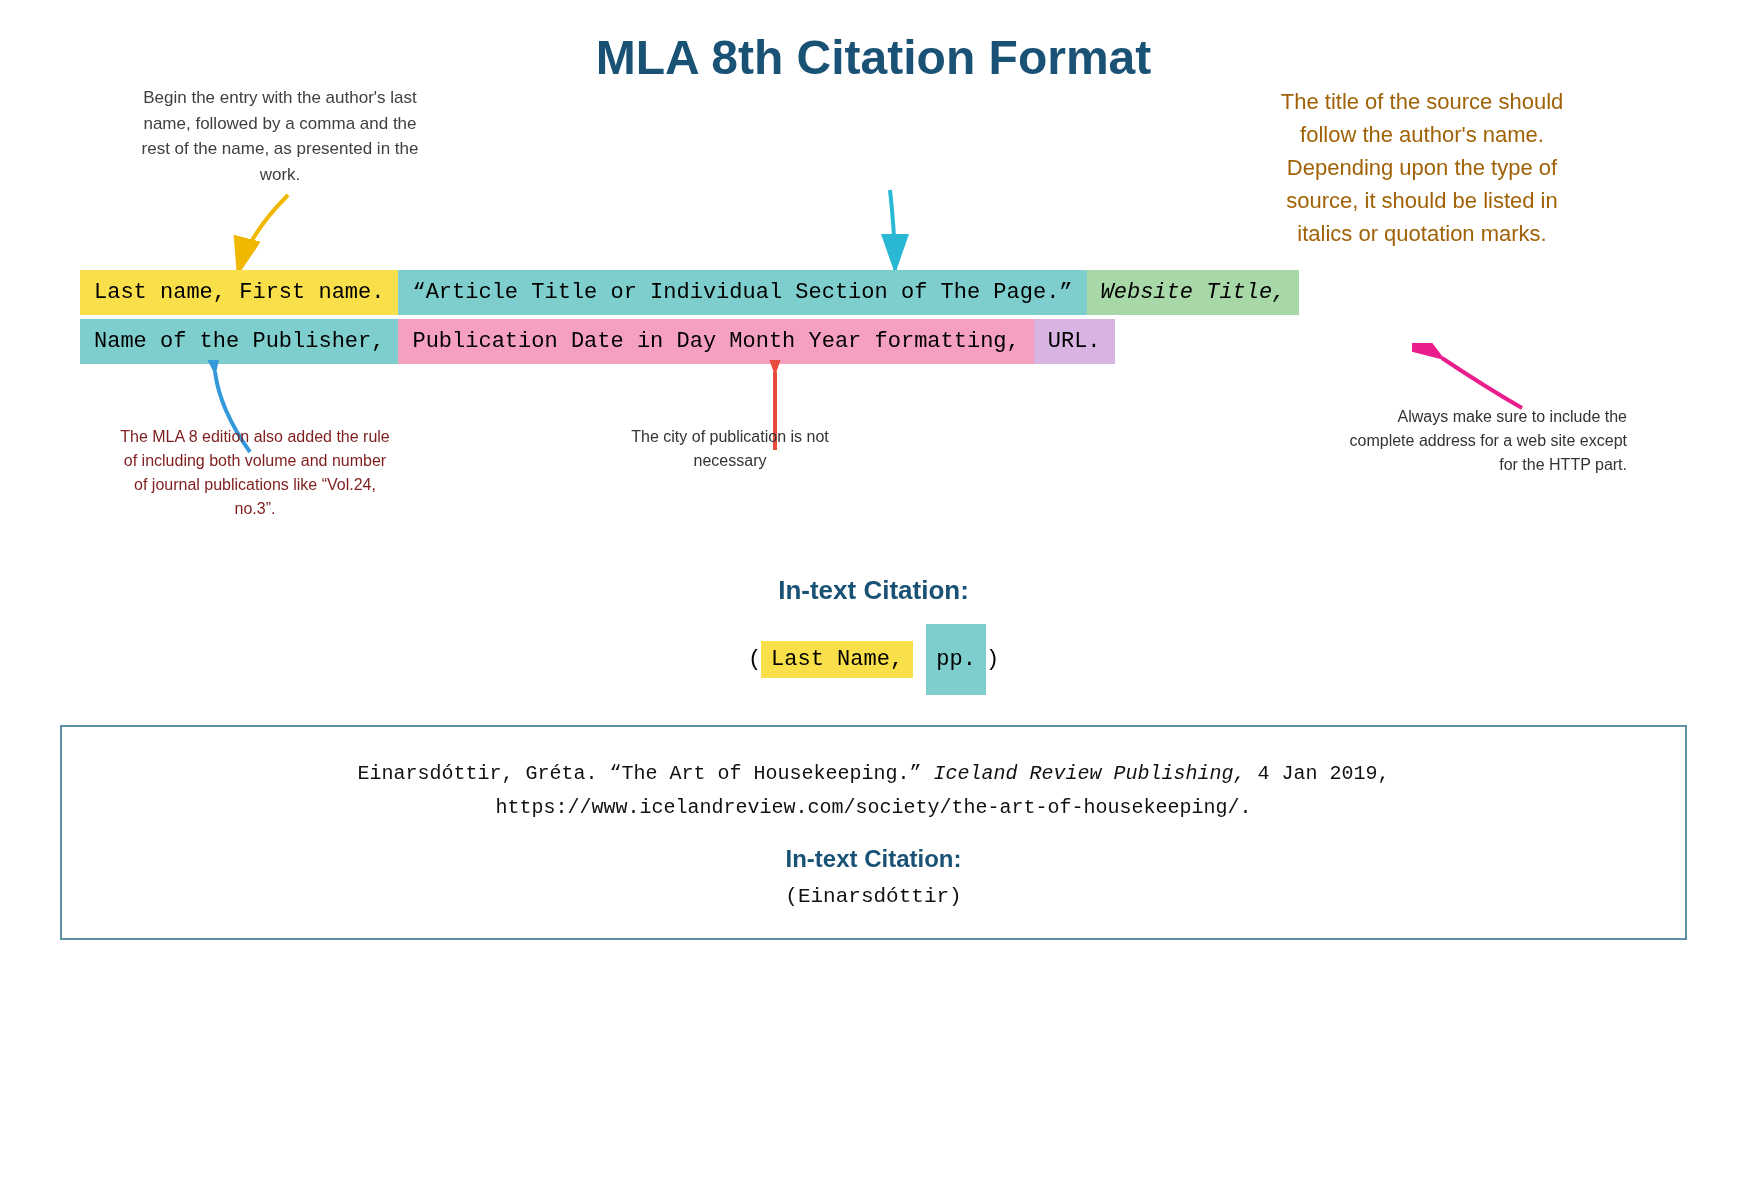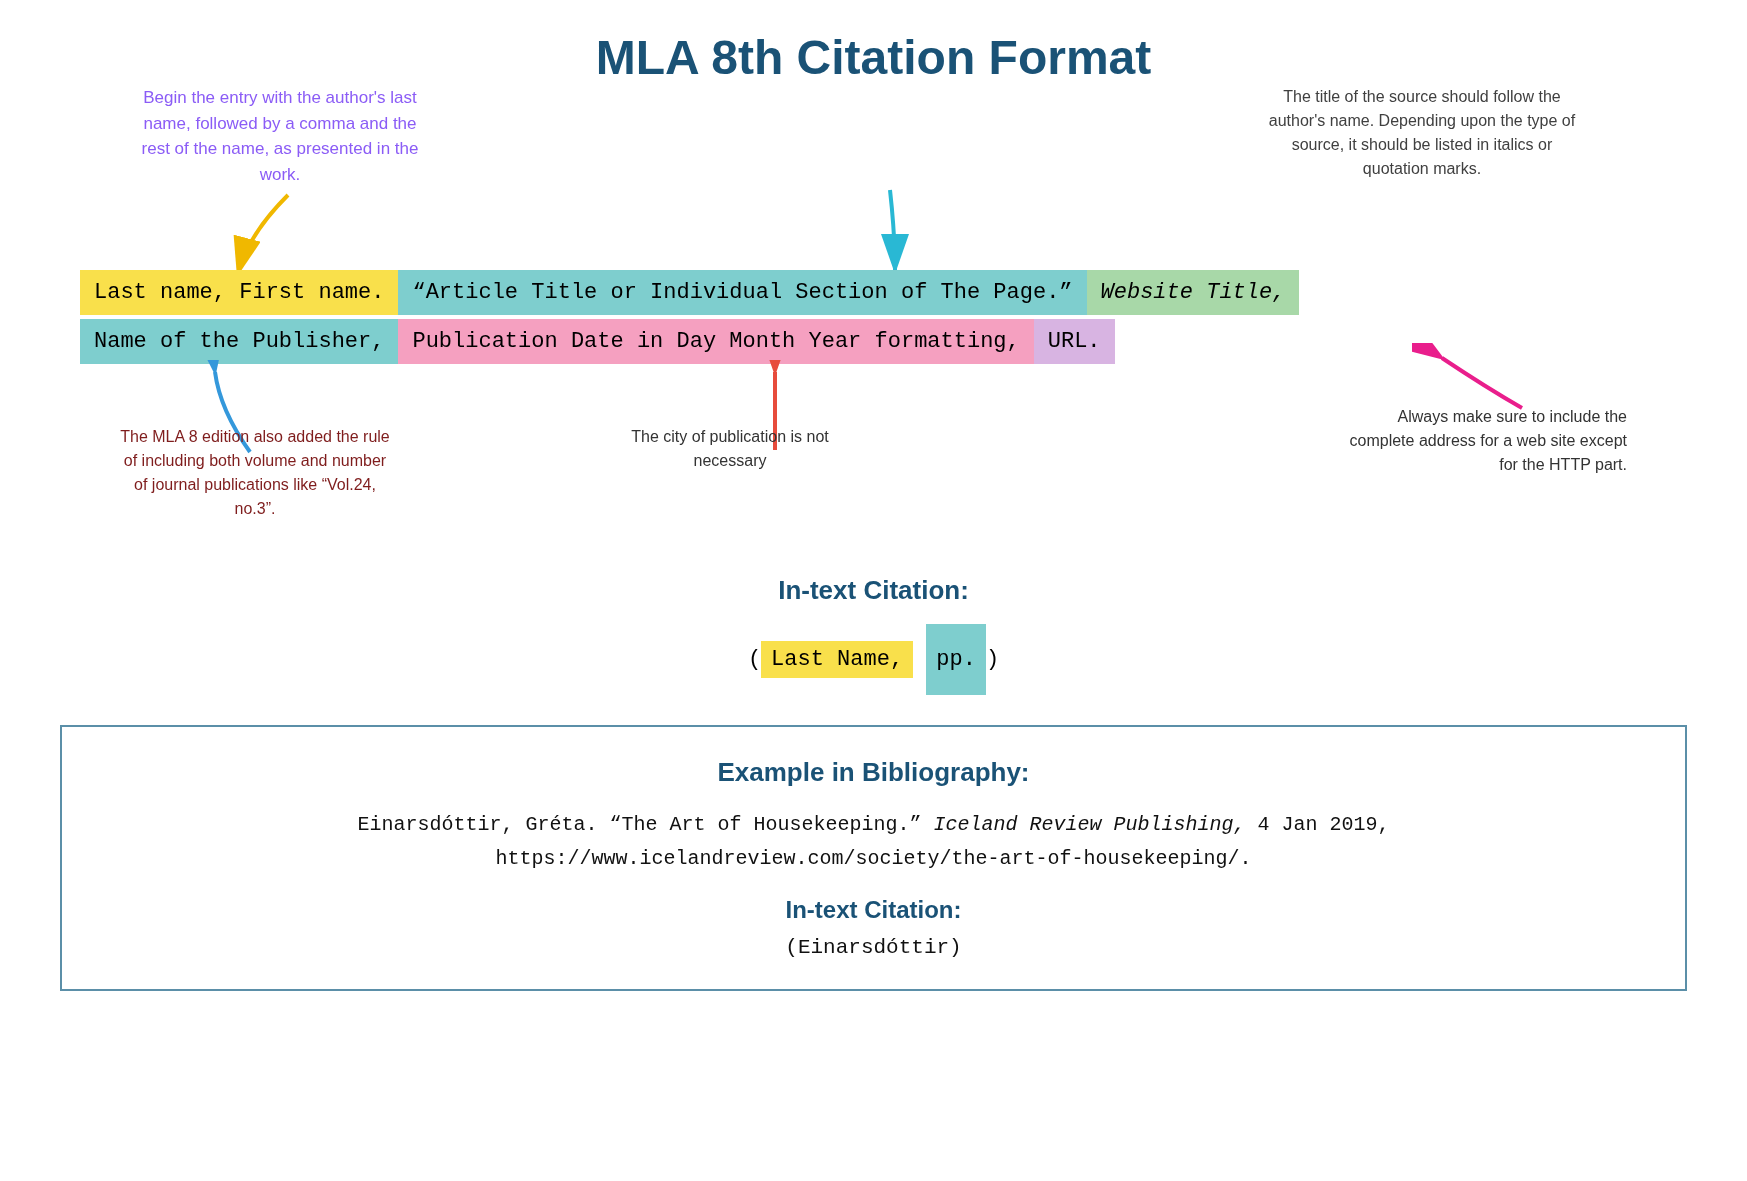--- a/index.html
+++ b/index.html
@@ -34,32 +34,32 @@
     }
 
     
     .annotation-left-top {
       position: absolute;
       top: 0px;
       left: 80px;
       width: 280px;
       text-align: center;
       font-size: 17px;
-      color: #8b5cf6;
+      color: #404040;
       line-height: 1.5;
     }
 
     .annotation-right-top {
       position: absolute;
       top: 0px;
       right: 100px;
       width: 330px;
       text-align: center;
-      font-size: 16px;
-      color: #404040;
+      font-size: 22px;
+      color: #a16207;
       line-height: 1.5;
     }
 
     
     .citation-lines {
       position: absolute;
       top: 185px;
       left: 20px;
       right: 20px;
     }
@@ -281,21 +281,20 @@
     <div style="display:flex;justify-content:center;align-items:center;">
       <span style="font-family:'Courier New',monospace;font-size:22px;">(</span>
       <span class="intext-yellow" style="font-family:'Courier New',monospace;font-size:22px;">Last Name,</span>
       <span style="font-family:'Courier New',monospace;font-size:22px;">&nbsp;</span>
       <span class="intext-cyan" style="font-family:'Courier New',monospace;font-size:22px;">pp.</span>
       <span style="font-family:'Courier New',monospace;font-size:22px;">)</span>
     </div>
   </div>
 
   <div class="bib-section">
-    <div class="bib-title">Example in Bibliography:</div>
     <div class="bib-text">
       <span>Einarsdóttir, Gréta. “The Art of Housekeeping.” </span><span class="italic-part">Iceland Review Publishing,</span><span> 4 Jan 2019,</span><br>
       <span>https://www.icelandreview.com/society/the-art-of-housekeeping/.</span>
     </div>
     <div class="bib-intext-title">In-text Citation:</div>
     <div class="bib-intext-example">(Einarsdóttir)</div>
   </div>
 
 </div>
 

